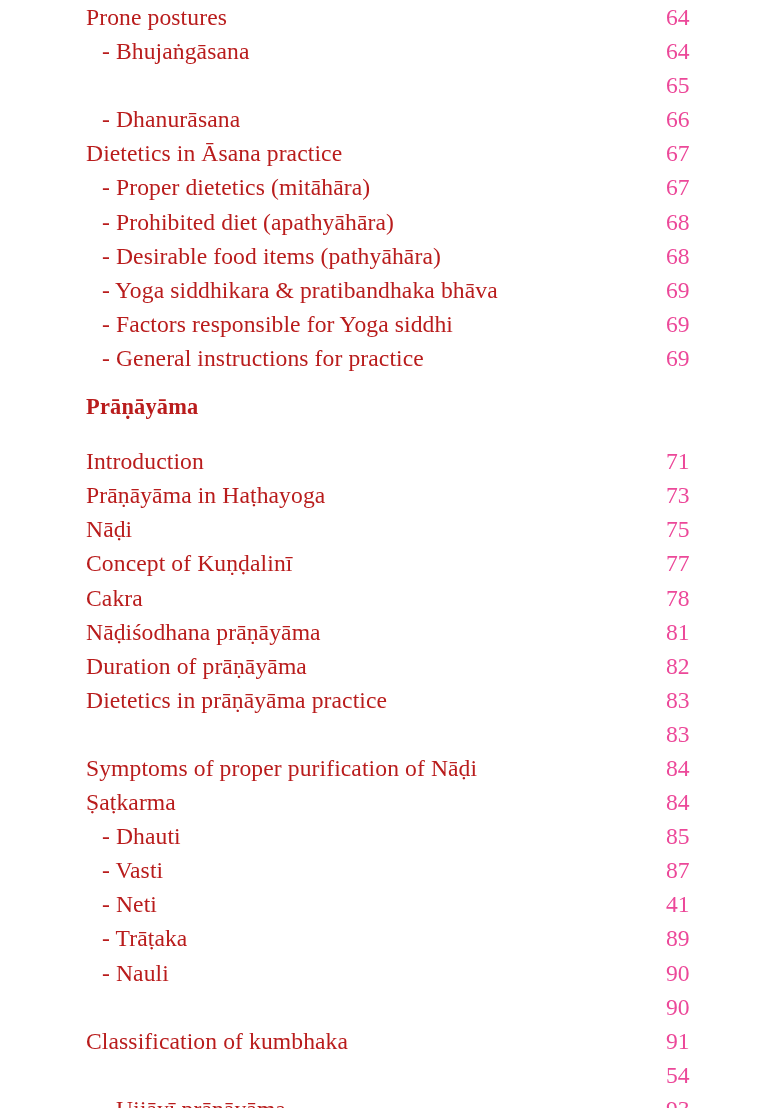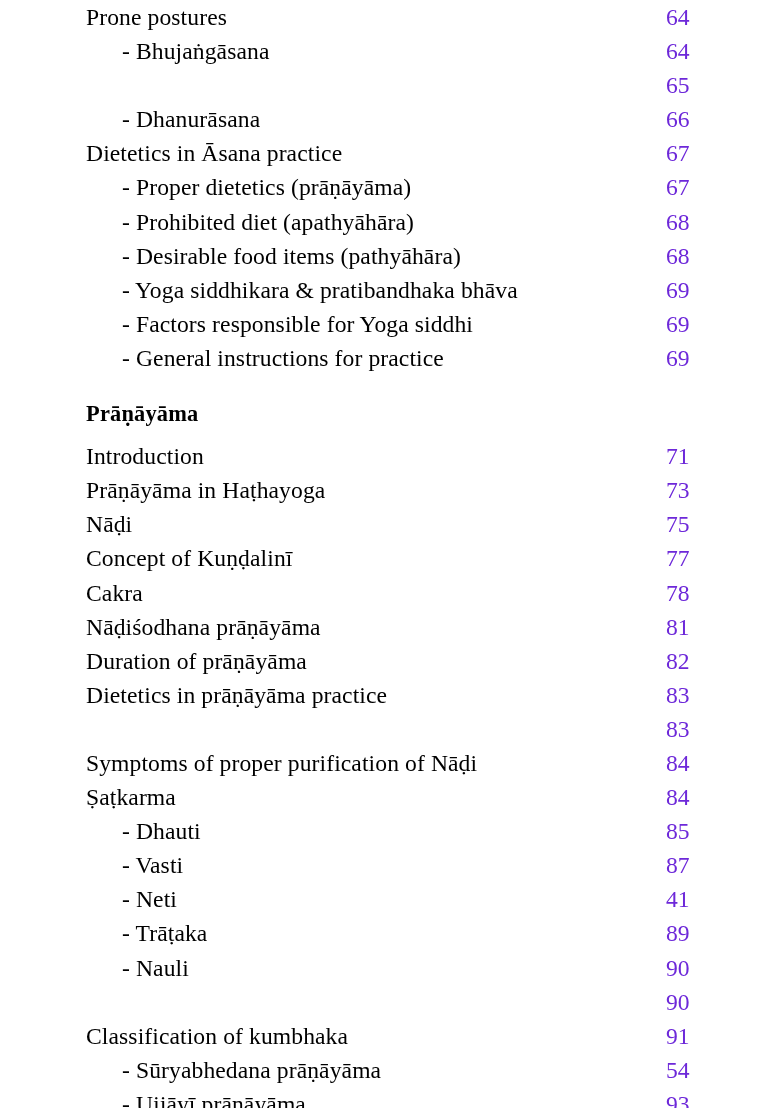--- a/index.html
+++ b/index.html
@@ -31,41 +31,41 @@
     display: block;
     height: 34.1px;
     line-height: 34.1px;
     white-space: nowrap;
   }
   .label {
     position: absolute;
     top: 0;
     font-size: 23.6px;
     letter-spacing: 0.1px;
-    color: #000000;
+    color: #b91c1c;
   }
   .page-num {
     position: absolute;
     top: 0;
     left: 666px;
     font-size: 23.6px;
-    color: #6d28d9;
+    color: #ec4899;
   }
   
   .lvl-0 > .label { left: 86px; }
-  .lvl-1 > .label { left: 122px; }
+  .lvl-1 > .label { left: 102px; }
 
   .section-head > .label {
     left: 86px;
     font-weight: bold;
     font-size: 22.4px;
     letter-spacing: 0.2px;
   }
-  .gap-before { margin-top: 22px; }
-  .gap-after-head { margin-top: 8px; }
+  .gap-before { margin-top: 15px; }
+  .gap-after-head { margin-top: 20px; }
 </style>
 </head>
 <body>
 
 <div id="page">
   <div class="toc" id="toc-list">
       <div class="entry lvl-0">
         <span class="label">Prone postures</span>
         <span class="page-num">64</span>
       </div>
@@ -78,21 +78,21 @@
       </div>
       <div class="entry lvl-1">
         <span class="label">- Dhanurāsana</span>
         <span class="page-num">66</span>
       </div>
       <div class="entry lvl-0">
         <span class="label">Dietetics in Āsana practice</span>
         <span class="page-num">67</span>
       </div>
       <div class="entry lvl-1">
-        <span class="label">- Proper dietetics (prāṇāyāma)</span>
+        <span class="label">- Proper dietetics (mitāhāra)</span>
         <span class="page-num">67</span>
       </div>
       <div class="entry lvl-1">
         <span class="label">- Prohibited diet (apathyāhāra)</span>
         <span class="page-num">68</span>
       </div>
       <div class="entry lvl-1">
         <span class="label">- Desirable food items (pathyāhāra)</span>
         <span class="page-num">68</span>
       </div>
@@ -175,21 +175,20 @@
         <span class="page-num">90</span>
       </div>
       <div class="entry lvl-1">
         <span class="page-num">90</span>
       </div>
       <div class="entry lvl-0">
         <span class="label">Classification of kumbhaka</span>
         <span class="page-num">91</span>
       </div>
       <div class="entry lvl-1">
-        <span class="label">- Sūryabhedana prāṇāyāma</span>
         <span class="page-num">54</span>
       </div>
       <div class="entry lvl-1">
         <span class="label">- Ujjāyī prāṇāyāma</span>
         <span class="page-num">93</span>
       </div>
     </div>
 </div>
 
 </body></html>

